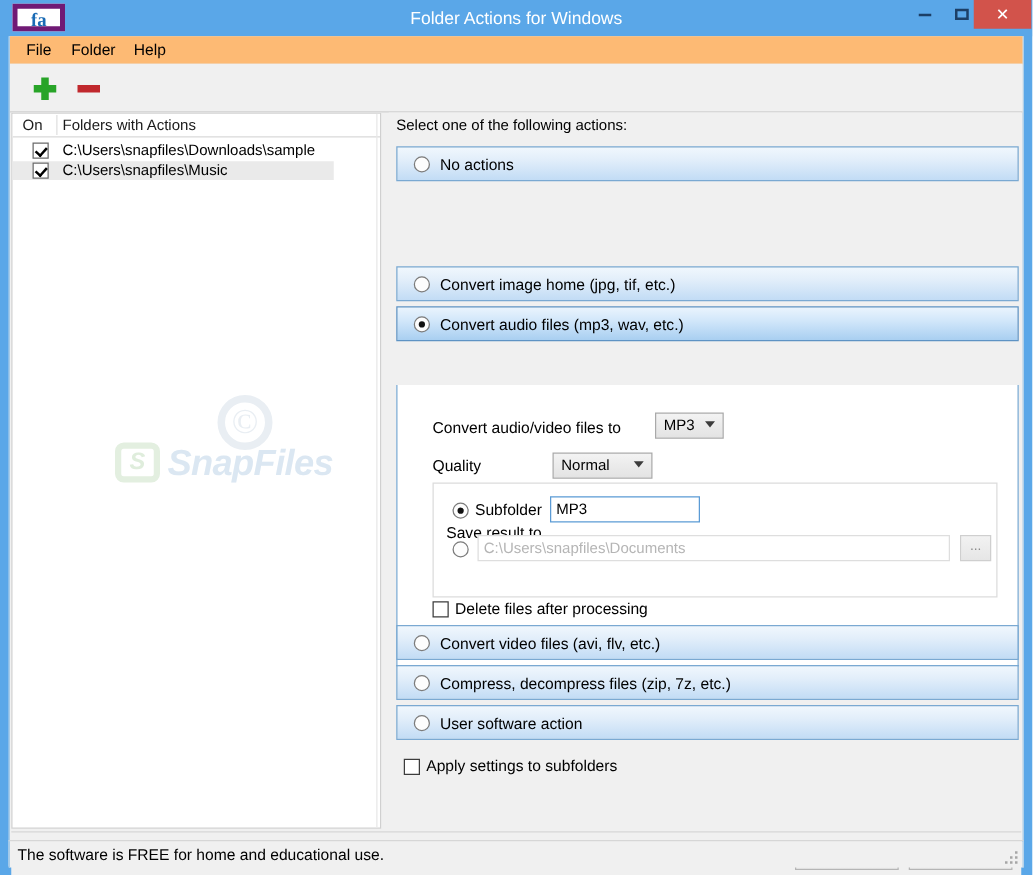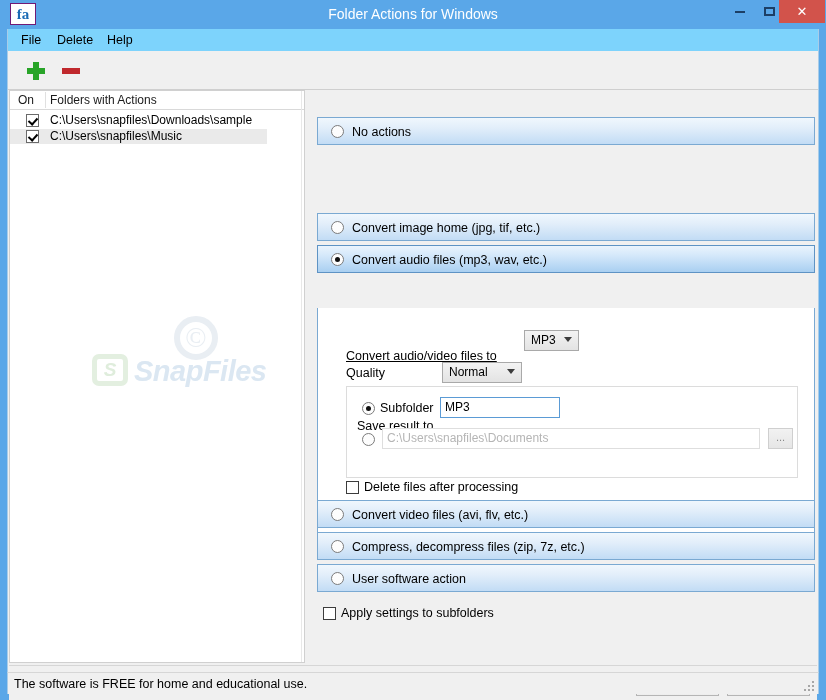--- a/index.html
+++ b/index.html
@@ -24,23 +24,23 @@
   .titlebar {
     position: absolute;
     left: 0; top: 0;
     width: 826px;
     height: 29px;
     background: #5aa7e8;
   }
   .app-icon {
     position: absolute;
     left: 10px; top: 3px;
-    width: 26px; height: 22px;
-    background: #ffffff;
-    border: 1px solid #701a75;
+    width: 42px; height: 22px;
+    background: #ffffff;
+    border: 4px solid #701a75;
     box-sizing: border-box;
     color: #1a6bb5;
     font-family: "Liberation Serif", serif;
     font-weight: bold;
     font-size: 15px;
     line-height: 20px;
     text-align: center;
   }
   .title-text {
     position: absolute;
@@ -99,21 +99,21 @@
     border-left: 1px solid #a8cce8;
     border-right: 1px solid #a8cce8;
   }
 
   
   .menubar {
     position: absolute;
     left: 0; top: 0;
     width: 810px;
     height: 22px;
-    background: #7dd3fc;
+    background: #fdba74;
     border-bottom: 1px solid #e3e3e3;
   }
   .menu-item {
     position: absolute;
     top: 0;
     height: 22px;
     line-height: 22px;
     font-size: 12.5px;
     color: #000000;
     padding: 0 7px;
@@ -512,21 +512,21 @@
     </div>
     <div class="win-btn win-close">
       <span class="glyph">✕</span>
     </div>
   </div>
 
   <div class="client">
 
     <div class="menubar">
       <div class="menu-item" style="left:6px">File</div>
-      <div class="menu-item" style="left:42px">Delete</div>
+      <div class="menu-item" style="left:42px">Folder</div>
       <div class="menu-item" style="left:92px">Help</div>
     </div>
 
     <div class="toolbar">
       <div class="tb-add"></div>
       <div class="tb-del"></div>
     </div>
 
     <div class="folderlist">
       <div class="fl-header">
@@ -547,36 +547,37 @@
       <div class="fl-vsep"></div>
 
       <div class="watermark" style="left:82px; top:225px;">
         <div class="wm-c">©</div>
         <div class="wm-s">S</div>
         <div class="wm-text">SnapFiles</div>
       </div>
     </div>
 
     <div class="rightpanel">
+      <div class="rp-label">Select one of the following actions:</div>
 
       <div class="action-row" style="top:27px">
         <span class="radio"></span>
         <span class="action-label">No actions</span>
       </div>
       <div class="action-row" style="top:123px">
         <span class="radio"></span>
         <span class="action-label">Convert image home (jpg, tif, etc.)</span>
       </div>
       <div class="action-row selected" style="top:155px">
         <span class="radio on"></span>
         <span class="action-label">Convert audio files (mp3, wav, etc.)</span>
       </div>
 
       <div class="options">
-        <div class="opt-label" style="left:28px; top:41px;text-decoration:underline;">Convert audio/video files to</div>
+        <div class="opt-label" style="left:28px; top:27px;">Convert audio/video files to</div>
         <div class="combo" style="left:206px; top:22px; width:55px;">
           <span class="combo-text">MP3</span>
           <span class="combo-arrow"></span>
         </div>
 
         <div class="opt-label" style="left:28px; top:58px;">Quality</div>
         <div class="combo" style="left:124px; top:54px; width:80px;">
           <span class="combo-text">Normal</span>
           <span class="combo-arrow"></span>
         </div>

